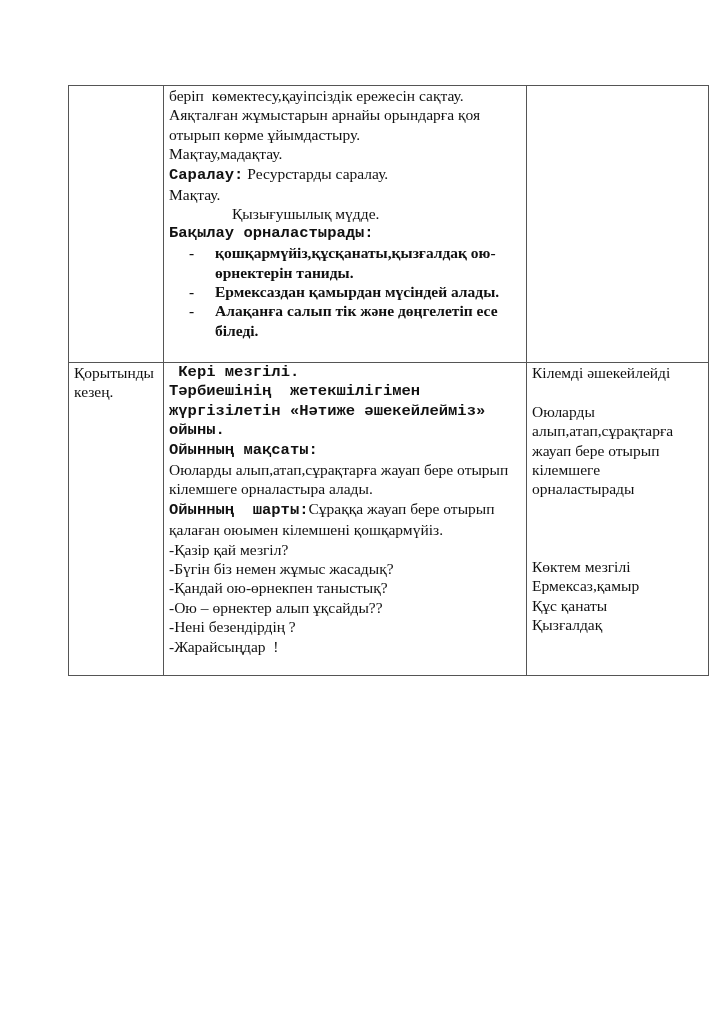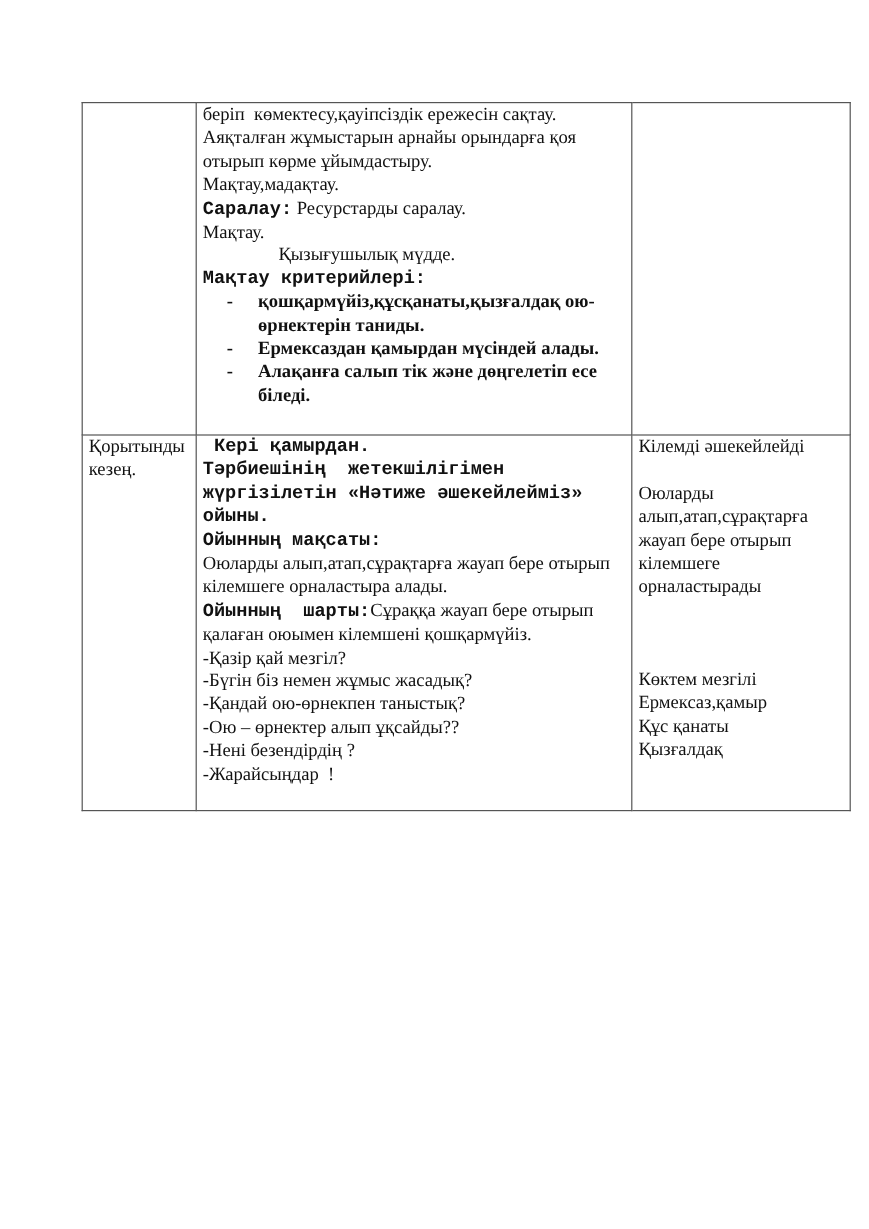--- a/index.html
+++ b/index.html
@@ -36,35 +36,35 @@
     <tbody>
         <tr class="r1">
       <td><span></span></td>
       <td class="cell2-top">
         <span class="line">беріп  көмектесу,қауіпсіздік ережесін сақтау.</span>
         <span class="line">Аяқталған жұмыстарын арнайы орындарға қоя отырып көрме ұйымдастыру.</span>
         <span class="line">Мақтау,мадақтау.</span>
         <span class="line"><span class="b">Саралау:</span><span> Ресурстарды саралау.</span></span>
         <span class="line">Мақтау.</span>
         <span class="line center">Қызығушылық мүдде.</span>
-        <span class="line b">Мақтау критерийлері:</span>
+        <span class="line b">Бақылау орналастырады:</span>
         <ul class="crit">
           <li>қошқармүйіз,құсқанаты,қызғалдақ ою-өрнектерін  таниды.</li>
           <li>Ермексаздан    қамырдан мүсіндей алады.</li>
           <li>Алақанға салып тік және дөңгелетіп есе біледі.</li>
         </ul>
       </td>
       <td><span></span></td>
     </tr>
     <tr class="r2">
       <td>
         <span>Қорытынды кезең.</span>
       </td>
       <td>
-        <span class="line b"> Кері қамырдан.</span>
+        <span class="line b"> Кері мезгілі.</span>
         <span class="line b">Тәрбиешінің  жетекшілігімен жүргізілетін «Нәтиже әшекейлейміз» ойыны.</span>
         <span class="line b">Ойынның мақсаты:</span>
         <span class="line">Оюларды алып,атап,сұрақтарға жауап бере отырып кілемшеге орналастыра алады.</span>
         <span class="line"><span class="b">Ойынның  шарты:</span><span>Сұраққа жауап бере отырып қалаған оюымен кілемшені қошқармүйіз.</span></span>
         <span class="line">-Қазір қай мезгіл?</span>
         <span class="line">-Бүгін біз немен жұмыс жасадық?</span>
         <span class="line">-Қандай ою-өрнекпен таныстық?</span>
         <span class="line">-Ою – өрнектер алып ұқсайды??</span>
         <span class="line">-Нені безендірдің ?</span>
         <span class="line">-Жарайсыңдар  !</span>

